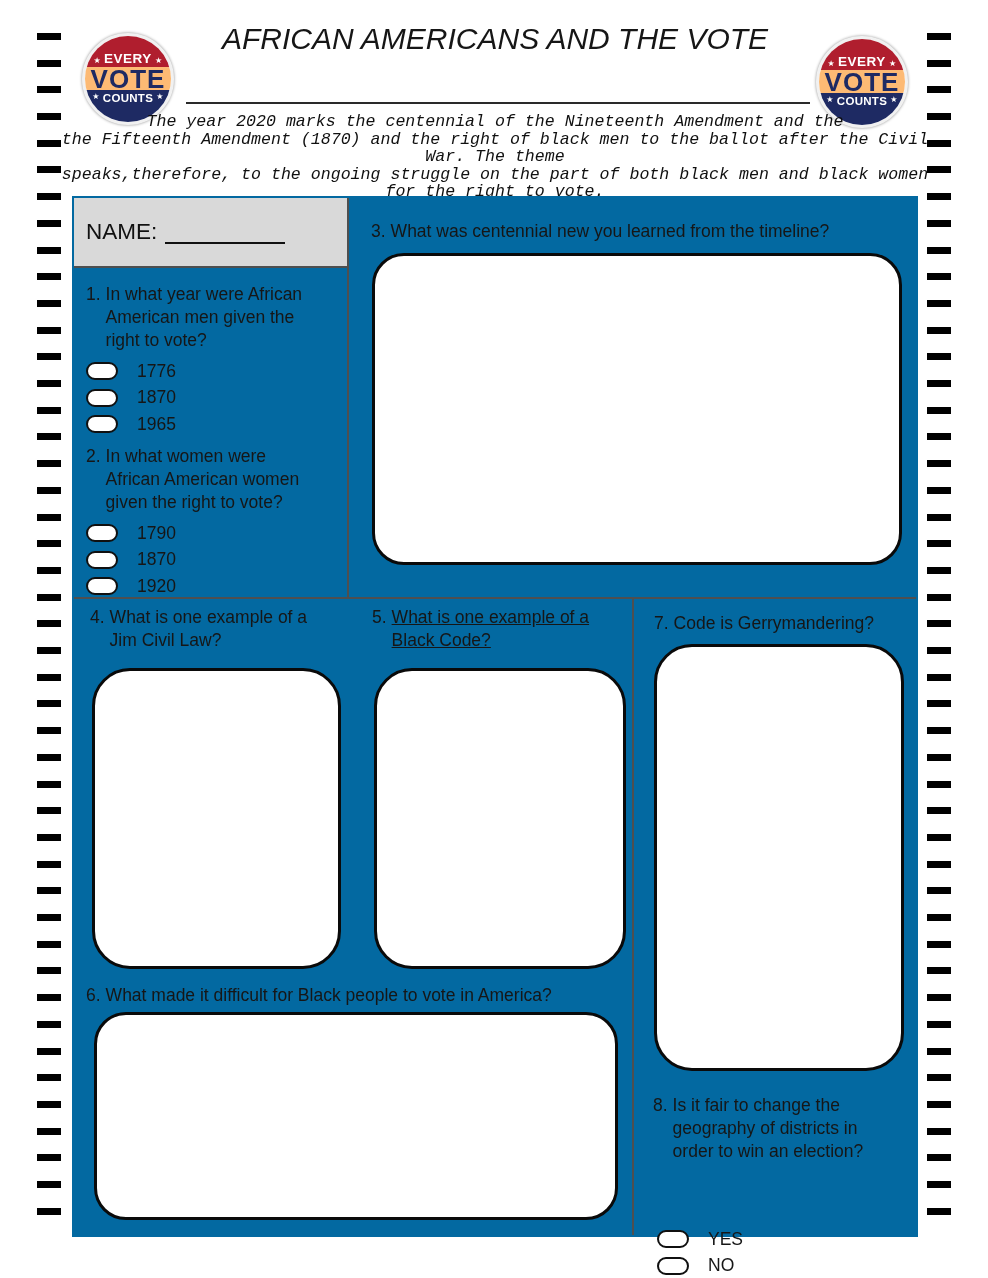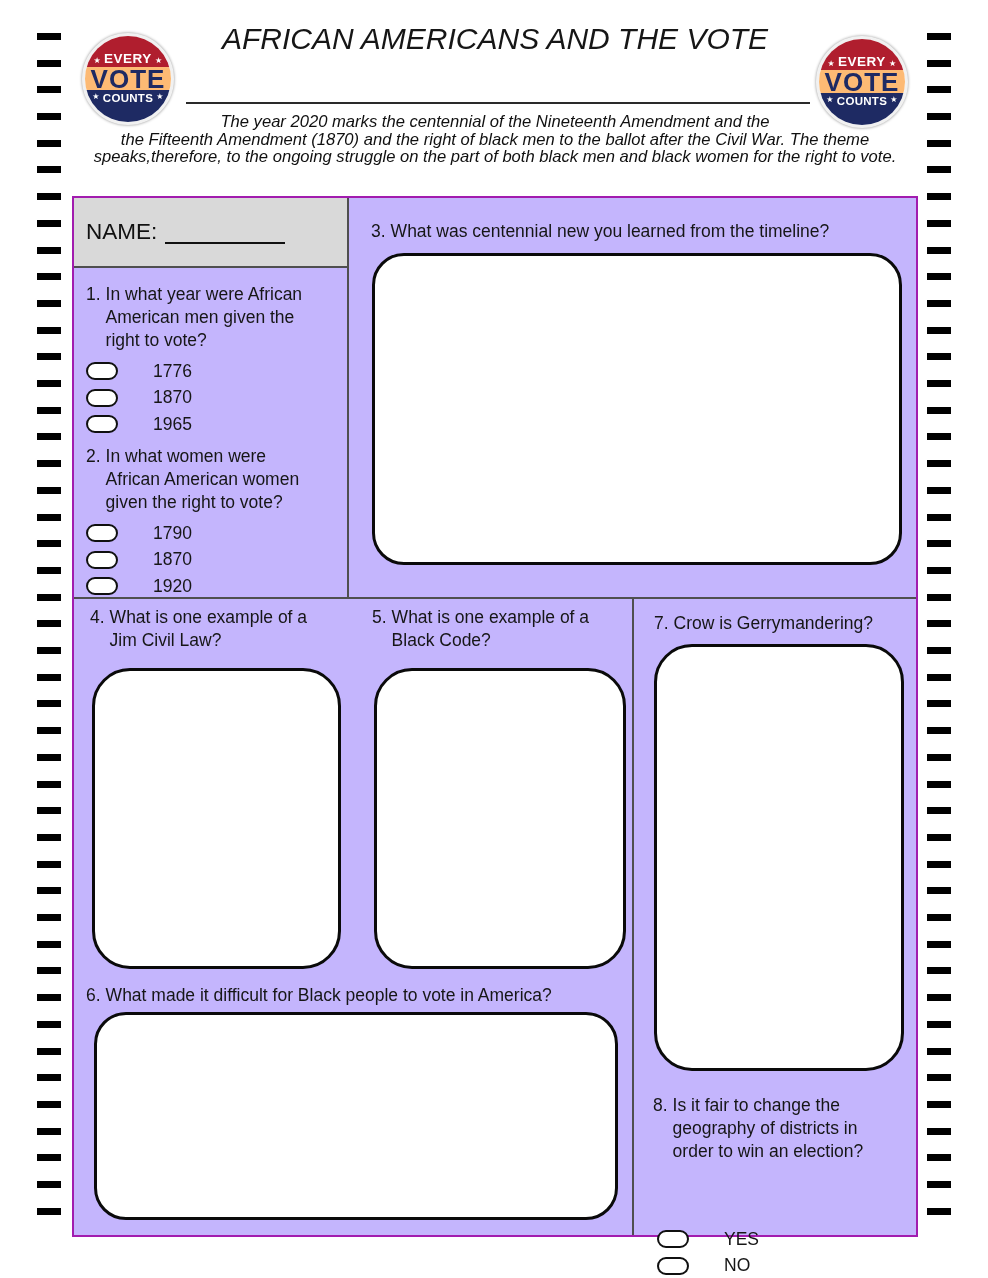--- a/index.html
+++ b/index.html
@@ -28,25 +28,25 @@
   .badge .star{font-size:8px;line-height:10px;}
   .badge-left{left:82px;top:33px;}
   .badge-right{left:816px;top:36px;}
 
   
   .title-wrap{position:absolute;left:150px;top:22px;width:690px;text-align:center;}
   .title{font-size:30px;letter-spacing:.5px;color:#101010;white-space:nowrap;}
   .subtitle{font-size:30px;font-style:italic;white-space:nowrap;}
   .title-rule{position:absolute;left:186px;top:102px;width:624px;height:2px;background:#2a2a2a;}
   .intro{position:absolute;left:54px;top:113px;width:882px;text-align:center;
-    font-style:italic;font-size:16.6px;line-height:17.6px;color:#101010;}
+    font-style:italic;font-size:16.6px;line-height:17.6px;color:#101010;font-family:Liberation Mono, monospace;}
 
   
   .form{position:absolute;left:72px;top:196px;width:842px;height:1037px;
-    border:2px solid #a21caf;background:#c4b5fd;}
+    border:2px solid #0369a1;background:#0369a1;}
   .vdiv,.hdiv{position:absolute;background:#4f4f4f;}
   .vdiv1{left:273px;top:0;width:2px;height:399px;}
   .hdiv1{left:0;top:399px;width:842px;height:2px;}
   .vdiv2{left:558px;top:401px;width:2px;height:636px;}
 
   .name-cell{position:absolute;left:0;top:0;width:273px;height:70px;background:#d9d9d9;
     border-bottom:2px solid #4f4f4f;display:flex;align-items:center;padding-left:12px;box-sizing:border-box;}
   .name-label{font-size:22.5px;color:#111;}
   .name-line{width:120px;height:2px;background:#111;margin-left:8px;margin-top:22px;}
 
@@ -58,34 +58,34 @@
   .q1-label{left:12px;top:85px;}  .q1-label .q-text{width:205px;}
   .q1-opts{left:12px;top:160px;}
   .q2-label{left:12px;top:247px;} .q2-label .q-text{width:212px;}
   .q2-opts{left:12px;top:322px;}
 
   .q3-label{left:297px;top:22px;}
   .q3-box{left:298px;top:55px;width:524px;height:306px;border-radius:32px;}
 
   .q4-label{left:16px;top:408px;} .q4-label .q-text{width:212px;}
   .q4-box{left:18px;top:470px;width:243px;height:295px;border-radius:38px;}
-  .q5-label{left:298px;top:408px;} .q5-label .q-text{width:212px;}
+  .q5-label{left:298px;top:408px;} .q5-label .q-text{width:212px;text-decoration:underline;}
   .q5-box{left:300px;top:470px;width:246px;height:295px;border-radius:38px;}
 
   .q7-label{left:580px;top:414px;}
   .q7-box{left:580px;top:446px;width:244px;height:421px;border-radius:38px;}
 
   .q6-label{left:12px;top:786px;}
   .q6-box{left:20px;top:814px;width:518px;height:202px;border-radius:32px;}
 
   .q8-label{left:579px;top:896px;} .q8-label .q-text{width:205px;}
   .q8-opts{left:583px;top:1028px;}
 
   .opts{position:absolute;display:flex;flex-direction:column;}
-  .opt-row{display:flex;align-items:center;height:26.5px;gap:16px;}
+  .opt-row{display:flex;align-items:center;height:26.5px;}
   .bubble{box-sizing:border-box;width:32px;height:18px;border:2.5px solid #101010;
     border-radius:9px;background:#fff;flex:0 0 auto;}
   .opt-label{font-size:17.5px;margin-left:19px;color:#161616;}
 </style>
 </head>
 <body>
 
 <div class="marks left"></div>
 <div class="marks right"></div>
 
@@ -193,21 +193,21 @@
   <div class="answer-box q4-box"></div>
 
   <div class="q-label q5-label">
     <span class="q-num">5.</span>
     <div class="q-text">What is one example of a Black Code?</div>
   </div>
   <div class="answer-box q5-box"></div>
 
   <div class="q-label q7-label">
     <span class="q-num">7.</span>
-    <div class="q-text">Crow is Gerrymandering?</div>
+    <div class="q-text">Code is Gerrymandering?</div>
   </div>
   <div class="answer-box q7-box"></div>
 
   <div class="q-label q6-label">
     <span class="q-num">6.</span>
     <div class="q-text">What made it difficult for Black people to vote in America?</div>
   </div>
   <div class="answer-box q6-box"></div>
 
   <div class="q-label q8-label">

